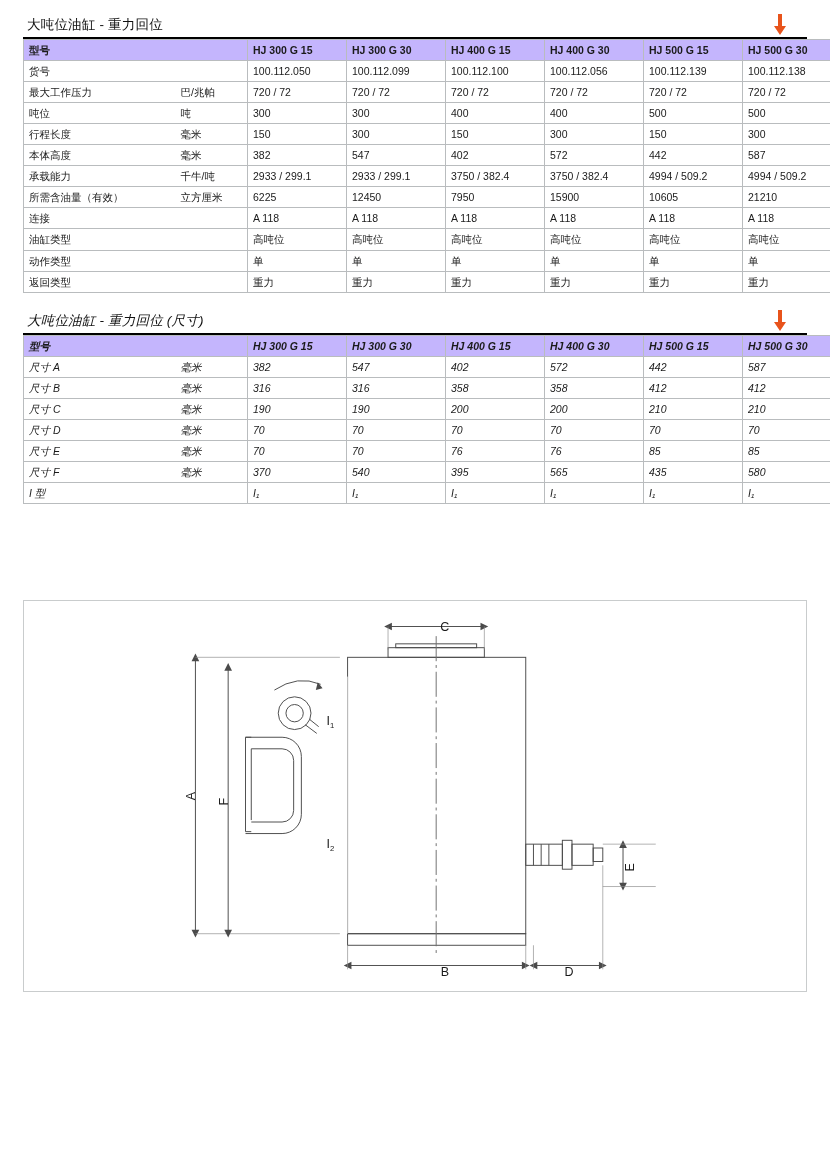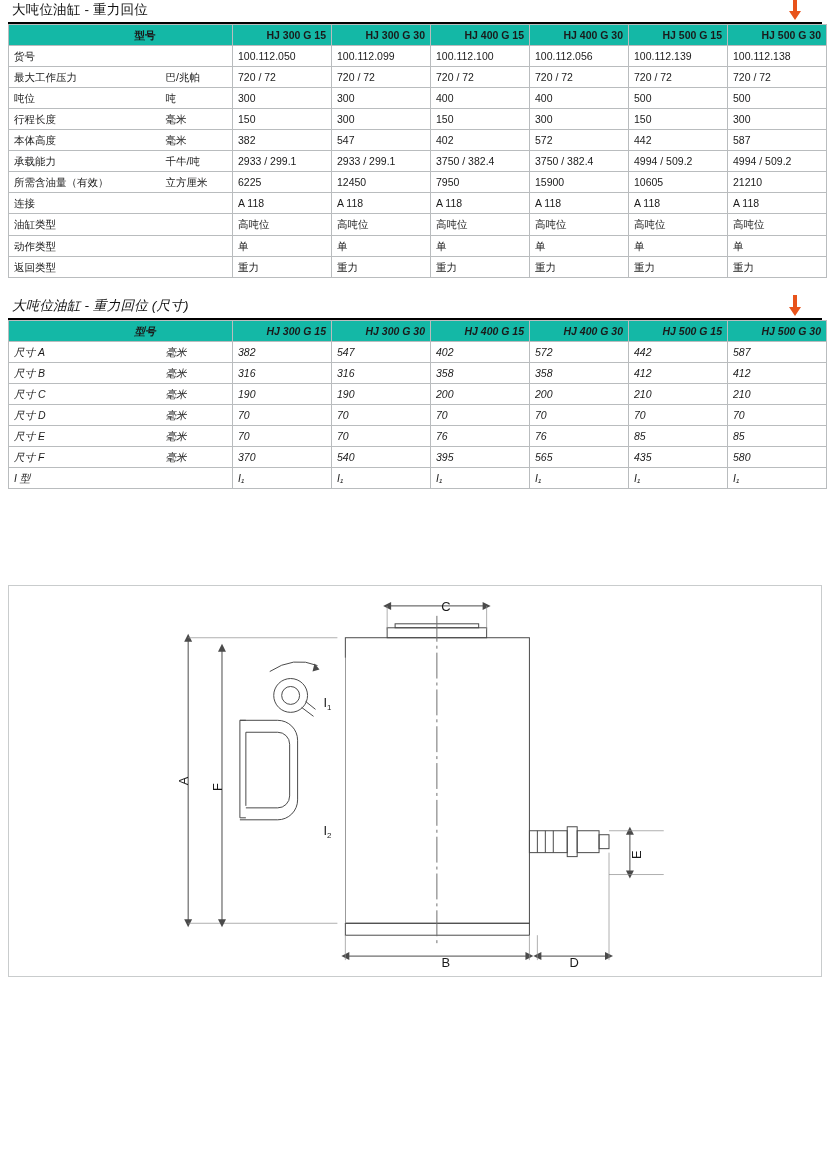--- a/index.html
+++ b/index.html
@@ -3,21 +3,21 @@
 <meta charset="utf-8">
 <style>
   html,body{margin:0;padding:0;}
   body{
     width:830px;
     background:#ffffff;
     font-family:"Liberation Sans","DejaVu Sans",sans-serif;
     color:#1a1a1a;
     -webkit-font-smoothing:antialiased;
   }
-  .page{width:830px;min-height:1160px;position:relative;padding:0;box-sizing:border-box;}
+  .page{width:830px;min-height:1160px;position:relative;padding:15px;box-sizing:border-box;}
 
   
   .block{margin:0 8px 0 8px;}
   .block + .block{margin-top:18px;font-style:italic;}
 
   .block-head{
     position:relative;
     border-bottom:2px solid #000;
     padding:2px 0 3px 4px;
     display:flex;align-items:flex-end;
@@ -48,22 +48,21 @@
     height:13px;
     line-height:1.15;
     font-weight:400;
     text-align:left;
     background:#ffffff;
     box-sizing:border-box;
   }
   table.spec tr.hdr td{
     font-weight:bold;
     font-size:10.5px;
-    background:#14b8a6;
-    text-align:right;
+    background:#c4b5fd;
   }
   td.lbl{
     width:152px;
     border-right:none !important;
     white-space:nowrap;
     overflow:hidden;
   }
   td.unit{
     width:72px;
     border-left:none !important;

